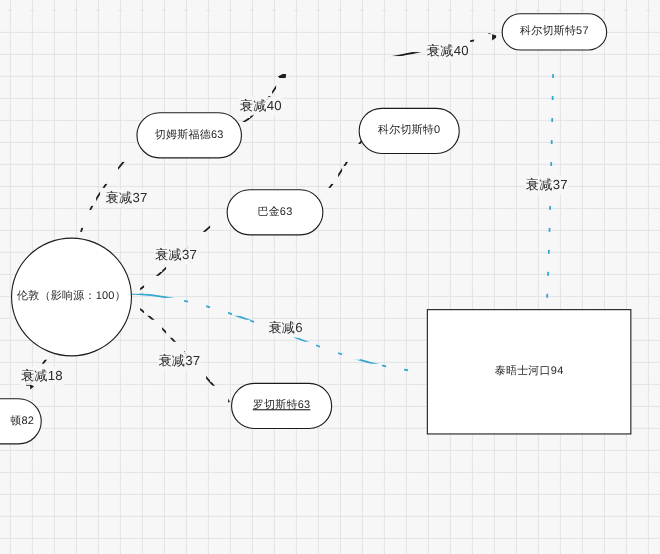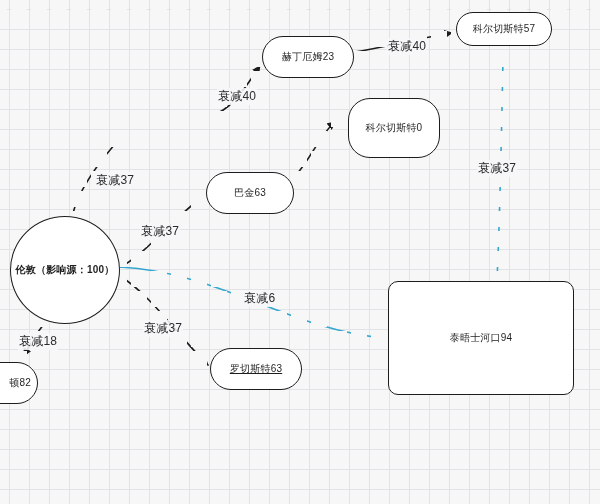--- a/index.html
+++ b/index.html
@@ -57,21 +57,21 @@
     align-items: center;
     justify-content: center;
     color: #1f1f1f;
     font-size: 10px;
     line-height: 1.25;
     text-align: center;
     letter-spacing: .2px;
   }
   .node.rounded { border-radius: 22px; }
   .node.circle  { border-radius: 50%; }
-  .node.rect    { border-radius: 10px; }
+  .node.rect    { border-radius: 0; }
   .node-label { pointer-events: none; }
   .edge-label {
     position: absolute;
     font-size: 12px;
     color: #2b2b2b;
     white-space: nowrap;
     background: rgba(247,247,248,0.88);
     padding: 0 1px;
     letter-spacing: .2px;
   }
@@ -107,34 +107,34 @@
       <path d="M 44 324 C 36 334 30 344 24 356" stroke="#1c1c1c" marker-end="url(#arrow-dark)"></path>
 
       <path d="M 120 267 C 220 272 290 330 384 338" stroke="#33a7cf" marker-end="url(#arrow-cyan)"></path>
 
       <path d="M 497 279 C 500 220 502 110 503 58" stroke="#33a7cf" marker-end="url(#arrow-cyan)"></path>
     </g>
   </svg>
 
   <div id="dotmask"></div>
 
-  <div class="node circle" style="left:10px; top:216px; width:110px; height:108px;font-weight:bold;">
+  <div class="node circle" style="left:10px; top:216px; width:110px; height:108px;">
     <span class="node-label">伦敦（影响源：100）</span>
   </div>
 
+  <div class="node rounded" style="left:124px; top:102px; width:96px; height:42px;">
+    <span class="node-label">切姆斯福德63</span>
+  </div>
 
-  <div class="node rounded" style="left:262px; top:36px; width:92px; height:42px;">
-    <span class="node-label">赫丁厄姆23</span>
-  </div>
 
   <div class="node rounded" style="left:456px; top:12px; width:96px; height:34px;">
     <span class="node-label">科尔切斯特57</span>
   </div>
 
-  <div class="node rounded" style="left:348px; top:98px; width:92px; height:60px;">
+  <div class="node rounded" style="left:326px; top:98px; width:92px; height:42px;">
     <span class="node-label">科尔切斯特0</span>
   </div>
 
   <div class="node rounded" style="left:206px; top:172px; width:88px; height:42px;text-align:right;">
     <span class="node-label">巴金63</span>
   </div>
 
   <div class="node rounded" style="left:210px; top:348px; width:92px; height:42px;text-decoration:underline;">
     <span class="node-label">罗切斯特63</span>
   </div>

